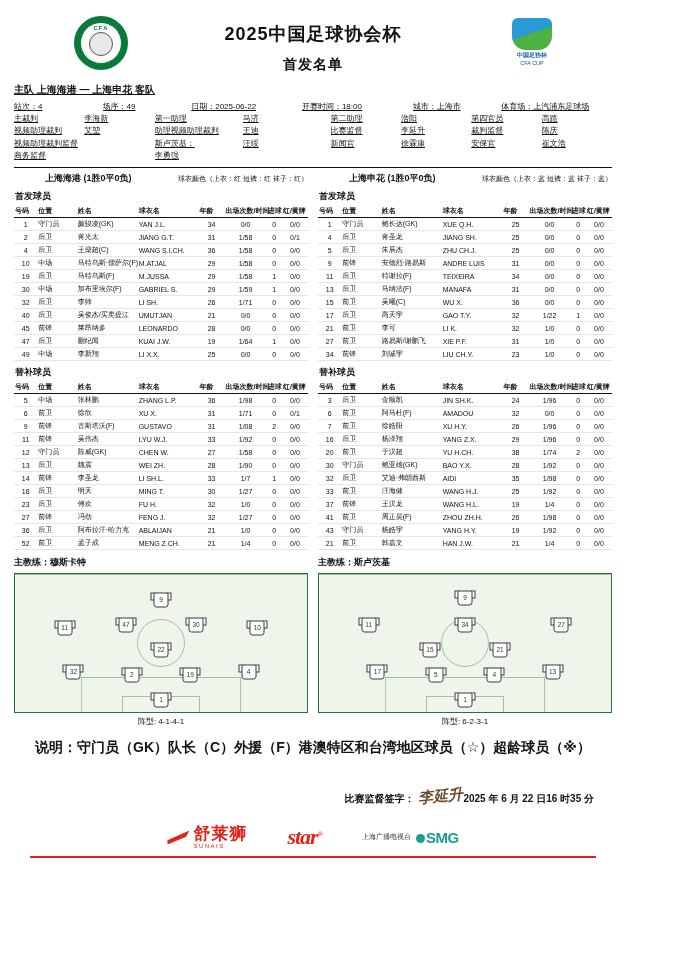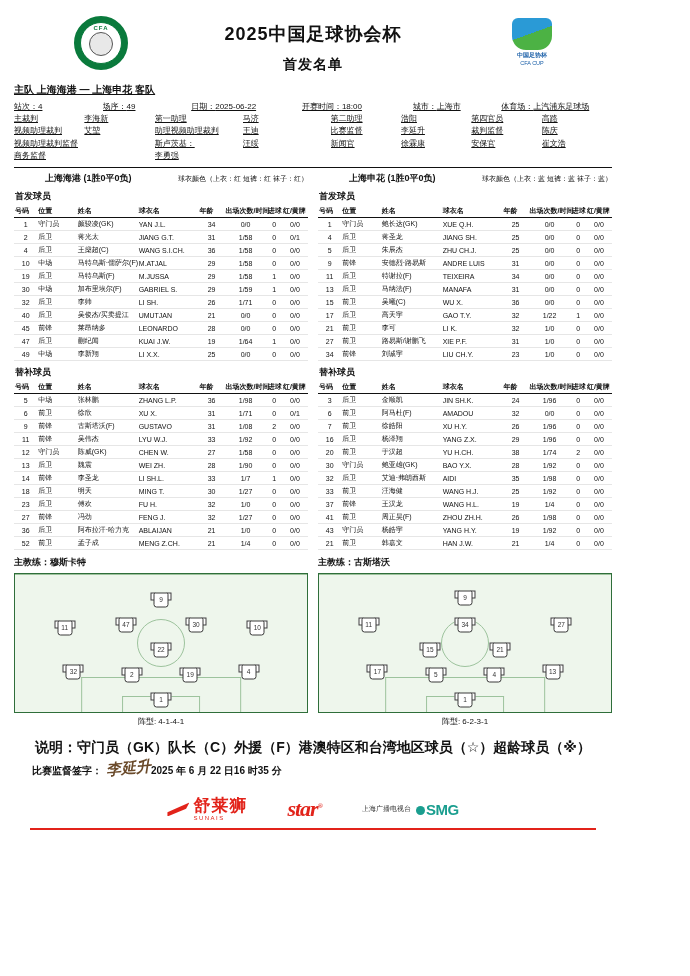--- a/index.html
+++ b/index.html
@@ -157,22 +157,22 @@
   .shirt .n{position:relative;z-index:2;font-size:6.5px;}
   .formation{
     text-align:center;font-size:8px;margin-top:3px;
   }
 
   
   .note{
     text-align:center;font-size:14px;margin-top:12px;font-weight:bold;
   }
   .signrow{
-    display:flex;justify-content:flex-start;align-items:flex-end;
-    margin-top:2px;font-size:10px;font-weight:bold;
+    display:flex;justify-content:flex-end;align-items:flex-end;
+    margin-top:30px;font-size:10px;font-weight:bold;
     padding:0 18px;
   }
   .sign-left{position:relative;display:flex;align-items:flex-end;gap:4px;}
   .sign-script{
     font-family:"Liberation Serif","DejaVu Serif",serif;
     font-style:italic;font-size:15px;color:#6a4a2a;
     transform:rotate(-5deg);
   }
   .brands{
     display:flex;align-items:center;justify-content:center;gap:40px;
@@ -837,21 +837,21 @@
               <td class="c-name">韩嘉文</td>
               <td class="c-en">HAN J.W.</td>
               <td class="c-age">21</td>
               <td class="c-apps">1/4</td>
               <td class="c-goal">0</td>
               <td class="c-card">0/0</td>
             </tr>
           </tbody>
       </table>
       <div class="coach">
-        <span>主教练：</span><span>古斯塔沃</span>
+        <span>主教练：</span><span>斯卢茨基</span>
       </div>
     </div>
   </div>
 
   <div class="pitches">
     <div class="pitch-wrap">
       <div class="pitch">
         <div class="halfline"></div>
         <div class="circle"></div>
         <div class="boxbig"></div>

